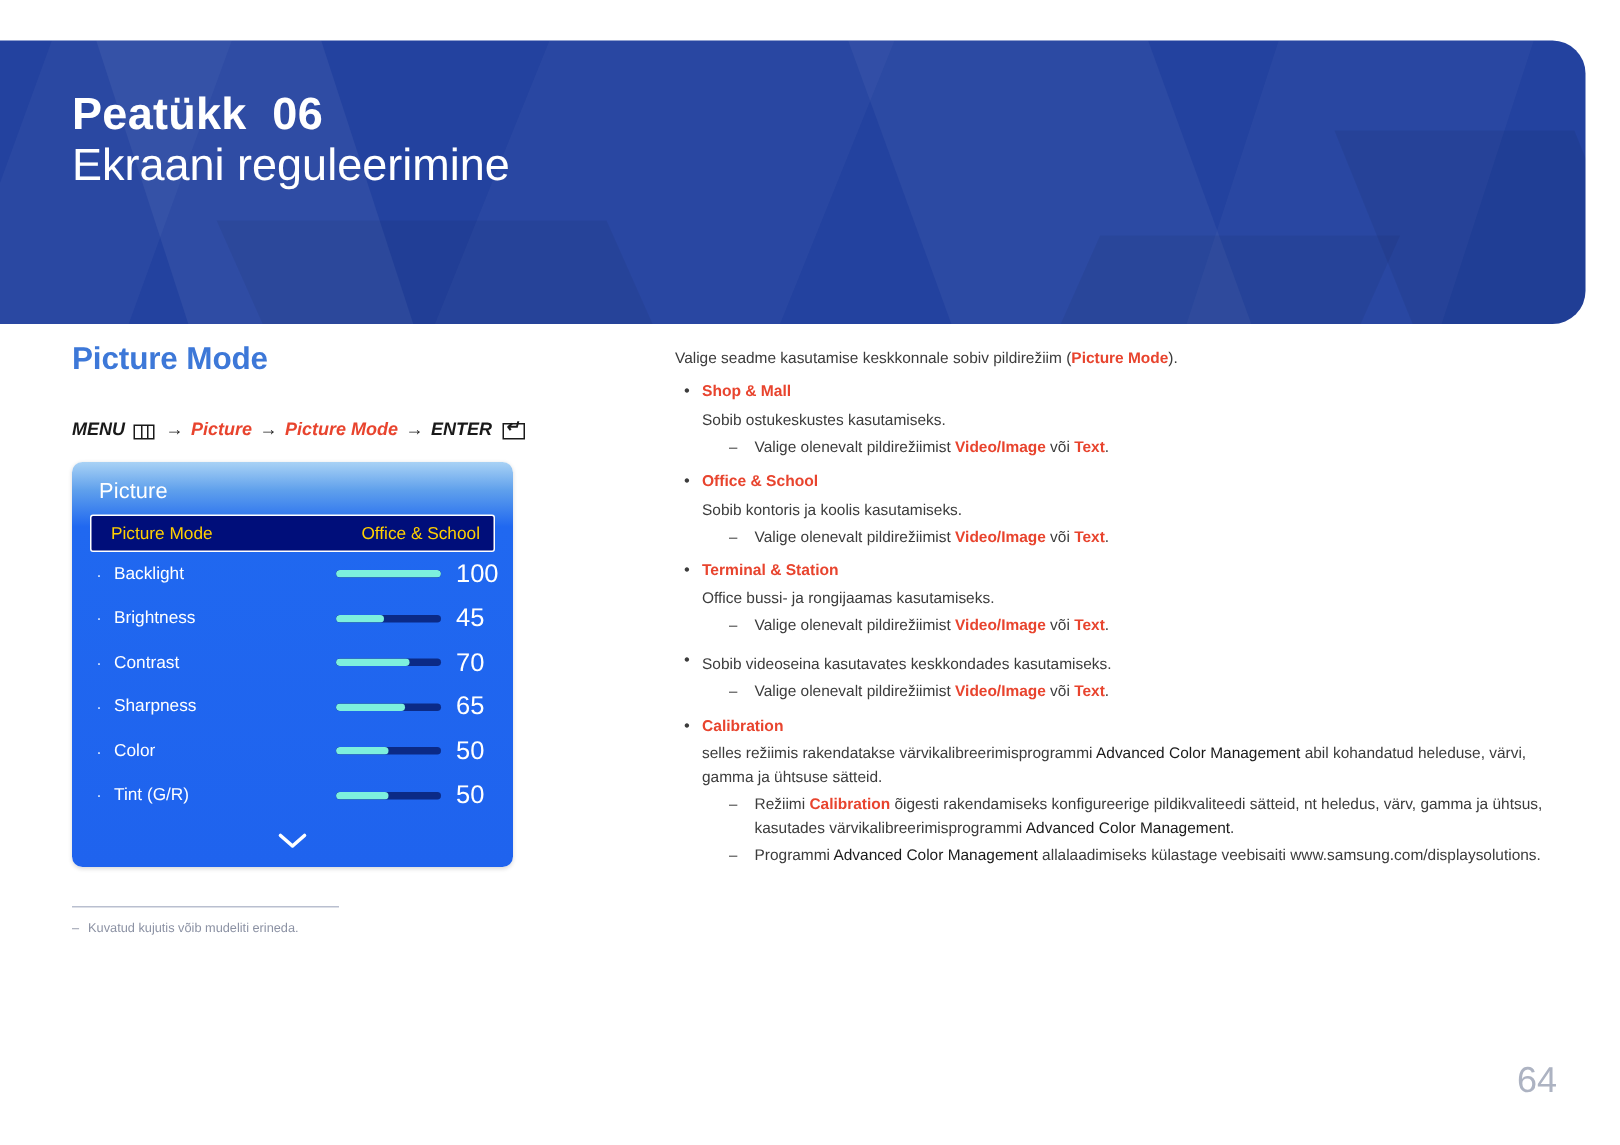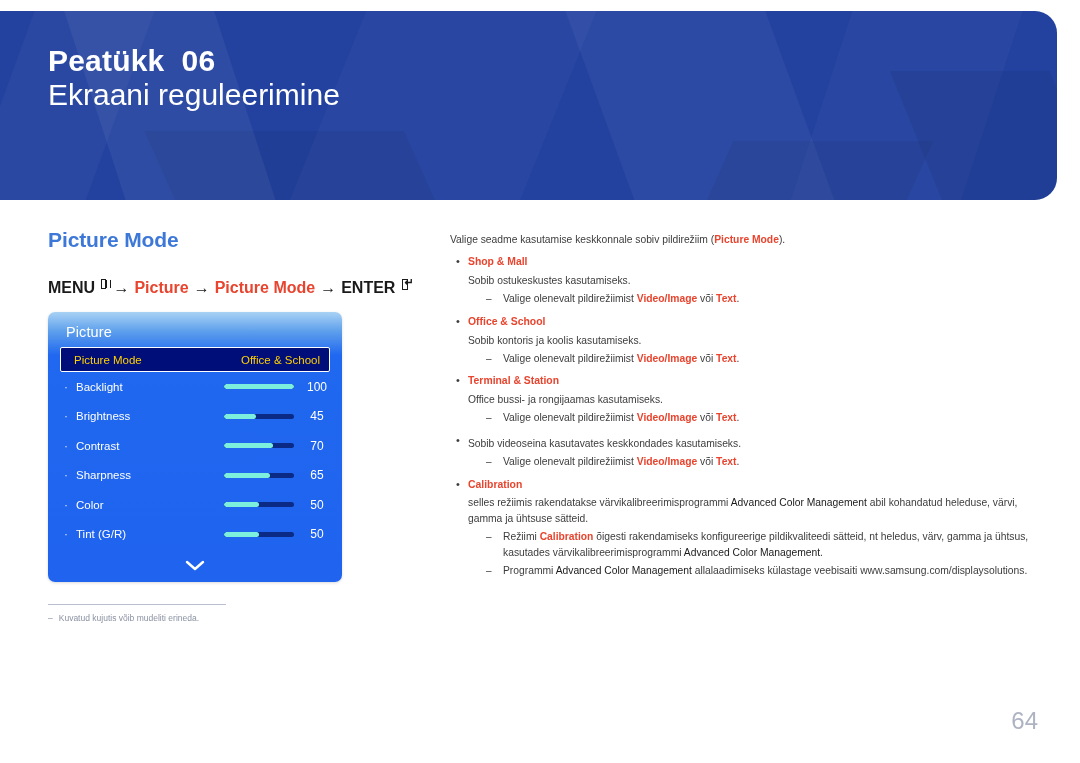--- a/index.html
+++ b/index.html
@@ -6,21 +6,21 @@
   html, body {
     width: 1080px; height: 763px;
     background: #ffffff;
     font-family: "Liberation Sans", sans-serif;
     overflow: hidden;
   }
   .page { position: relative; width: 1080px; height: 763px; background:#fff; }
 
   
   .banner {
-    position: absolute; left: 0; top: 11px;
+    position: absolute; left: 0; top: 27px;
     width: 1057px; height: 189px;
     background: #23429f;
     border-top-right-radius: 22px;
     border-bottom-right-radius: 22px;
     overflow: hidden;
   }
   .banner .facet { position: absolute; pointer-events: none; }
   .f1 { left: 0;    top: -30px; width: 120px; height: 250px; background: rgba(255,255,255,.035);
         transform: skewX(-20deg); }
   .f2 { left: 95px; top: -40px; width: 150px; height: 270px; background: rgba(255,255,255,.055);
@@ -43,22 +43,22 @@
                   line-height: 1.18; white-space: pre; }
   .chapter-title { color:#fff; font-size: 30px; font-weight: normal; line-height: 1.18;
                    margin-top: -1px; }
   .banner-sub { margin-top: 10px; font-size: 10.5px; color:#c8d3ec; line-height: 1.75; }
   .banner-sub .hl { color:#e8442e; font-weight: bold; }
 
   
   .left-col { position: absolute; left: 48px; top: 228px; width: 360px; }
   .sec-title { color:#3d78d8; font-size: 21px; font-weight: bold; letter-spacing: -.1px; }
 
-  .menu-path { margin-top: 27px; font-size: 16px; color:#1a1a1a; font-weight: bold;
-               display:flex; align-items:flex-start; gap:4px; white-space: nowrap; }
+  .menu-path { margin-top: 27px; font-size: 12px; color:#1a1a1a; font-weight: bold;
+               display:flex; align-items:flex-end; gap:4px; white-space: nowrap; font-style: italic; }
   .menu-path .red { color:#e8442e; font-weight: bold; }
   .menu-path .arrow { color:#1a1a1a; font-weight: normal; padding: 0 1px; }
   .ico-menu { display:inline-block; width: 14px; height: 10px; border: 1.4px solid #1a1a1a;
               position: relative; margin: 0 2px; vertical-align: -1px; }
   .ico-menu::before, .ico-menu::after { content:""; position:absolute; top:0; bottom:0;
               width: 1.4px; background:#1a1a1a; }
   .ico-menu::before { left: 3.6px; } .ico-menu::after { left: 7.6px; }
   .ico-enter { display:inline-block; width: 15px; height: 11px; border: 1.4px solid #1a1a1a;
                position: relative; margin-left: 3px; vertical-align: -1px; }
   .ico-enter::before { content:"\21B5"; position:absolute; left: 1px; top: -3px;
@@ -77,21 +77,21 @@
     background:#000e7a; border: 1.6px solid #ffffff; border-radius: 2px;
     height: 25px; margin-top: 7px; padding: 0 9px;
   }
   .osd-row.sel .lbl { color:#ffd000; flex:1; }
   .osd-row.sel .val { color:#ffd000; }
   .osd-row .dot { width: 12px; color:#cfe0fb; font-size: 12px; line-height: 1; padding-left: 4px; }
   .osd-row .lbl { flex: 1; padding-left: 4px; }
   .osd-row .bar { width: 70px; height: 5px; border-radius: 3px; background:#0b2a86;
                   overflow: hidden; margin-right: 10px; }
   .osd-row .bar i { display:block; height: 100%; background:#7df0dd; border-radius: 3px; }
-  .osd-row .num { width: 26px; text-align: center; color:#fff; font-size: 12px; }
+  .osd-row .num { width: 26px; text-align: left; color:#fff; font-size: 17px; }
   .osd-chevron { position:absolute; left: 0; right: 0; bottom: 9px; text-align:center;
                  color:#ffffff; font-size: 15px; line-height: 1; }
   .osd-chevron svg { display:inline-block; }
 
   
   .footnote { position: absolute; left: 48px; top: 604px; width: 250px; }
   .footnote .rule { border-top: 1px solid #b9bfcf; width: 178px; }
   .footnote .fn { margin-top: 8px; font-size: 8.5px; color:#8b91a3; display:flex; gap:6px; }
   .footnote .fn .dash { color:#8b91a3; }
 

